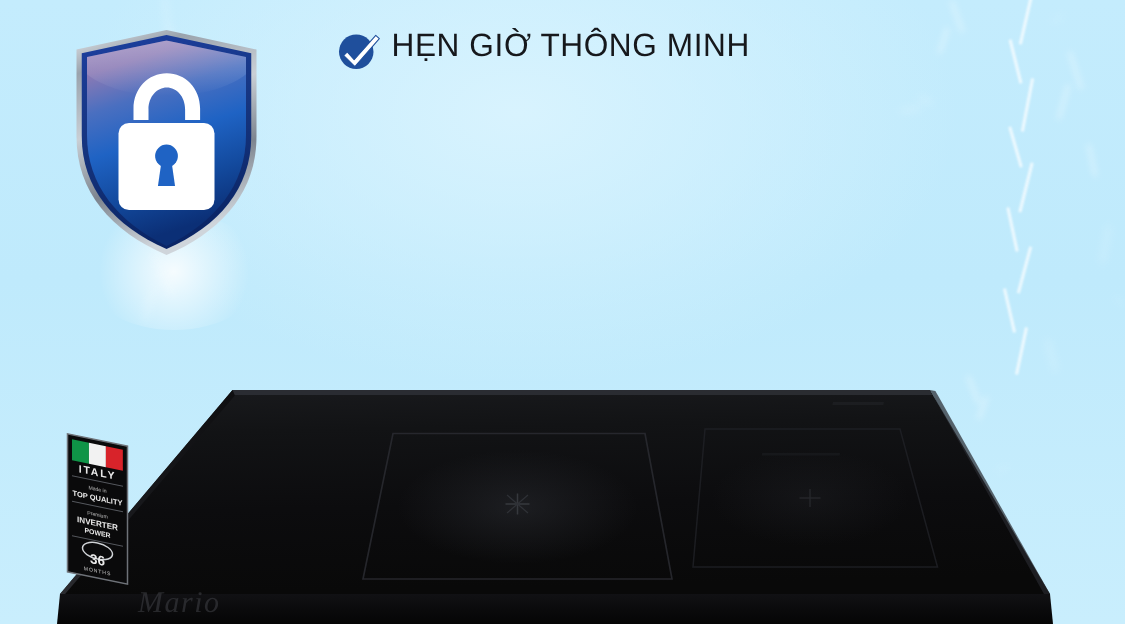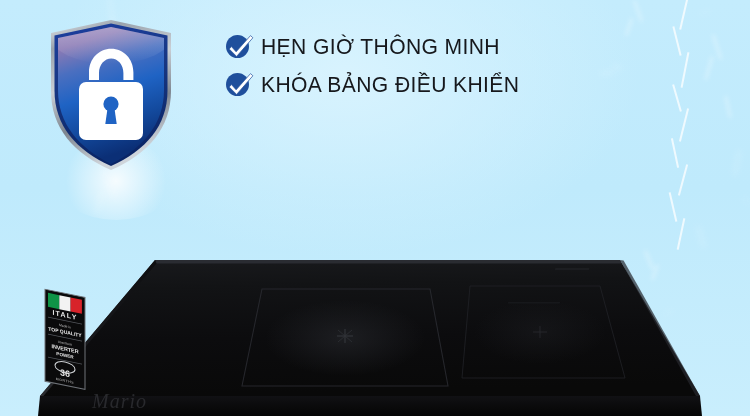--- a/index.html
+++ b/index.html
@@ -39,21 +39,21 @@
   #shield-wrap{
     position:absolute;left:48px;top:18px;width:126px;height:152px;
   }
   #shield-wrap svg{display:block;width:100%;height:100%;overflow:visible;}
 
   
   #feature-list{
     position:absolute;left:226px;top:20px;width:520px;
   }
   .feat{
-    display:flex;align-items:flex-end;
+    display:flex;align-items:flex-start;
     height:38px;
   }
   .check{
     position:relative;
     width:26px;height:26px;
     flex:0 0 26px;
     margin-right:9px;
   }
   .check svg{display:block;width:30px;height:30px;margin:-2px 0 0 -2px;overflow:visible;}
   .feat-label{
@@ -180,29 +180,20 @@
     <div class="feat">
       <span class="check">
         <svg viewBox="0 0 30 30">
           <circle cx="13.5" cy="16.5" r="11.5" fill="#1f4f9c"></circle>
           <path d="M7.5,16.6 l4.6,5.2 L26.5,5.6 l2.4,2.2 L12.6,26.4 L5.2,19.0 Z" fill="#ffffff" stroke="#1f4f9c" stroke-width="0.7" stroke-linejoin="round"></path>
         </svg>
       </span>
       <span class="feat-label">HẸN GIỜ THÔNG MINH</span>
     </div>
 
-    <div class="feat">
-      <span class="check">
-        <svg viewBox="0 0 30 30">
-          <circle cx="13.5" cy="16.5" r="11.5" fill="#1f4f9c"></circle>
-          <path d="M7.5,16.6 l4.6,5.2 L26.5,5.6 l2.4,2.2 L12.6,26.4 L5.2,19.0 Z" fill="#ffffff" stroke="#1f4f9c" stroke-width="0.7" stroke-linejoin="round"></path>
-        </svg>
-      </span>
-      <span class="feat-label">KHÓA BẢNG ĐIỀU KHIỂN</span>
-    </div>
 
 
 
 
 
   </div>
 
   <div id="cooktop">
     <svg viewBox="0 0 750 170" preserveAspectRatio="none">
       <defs>

